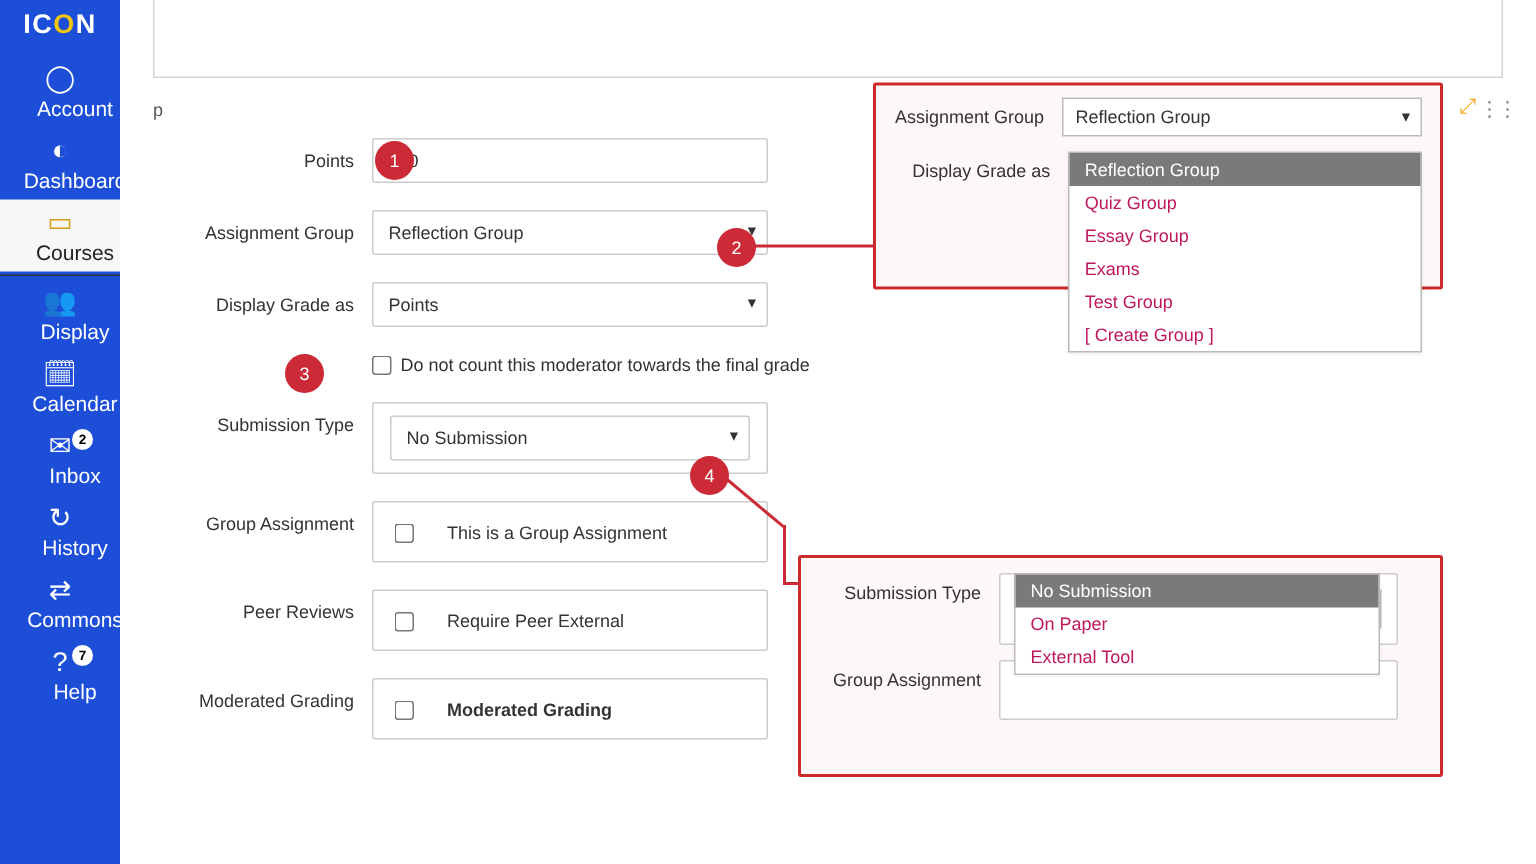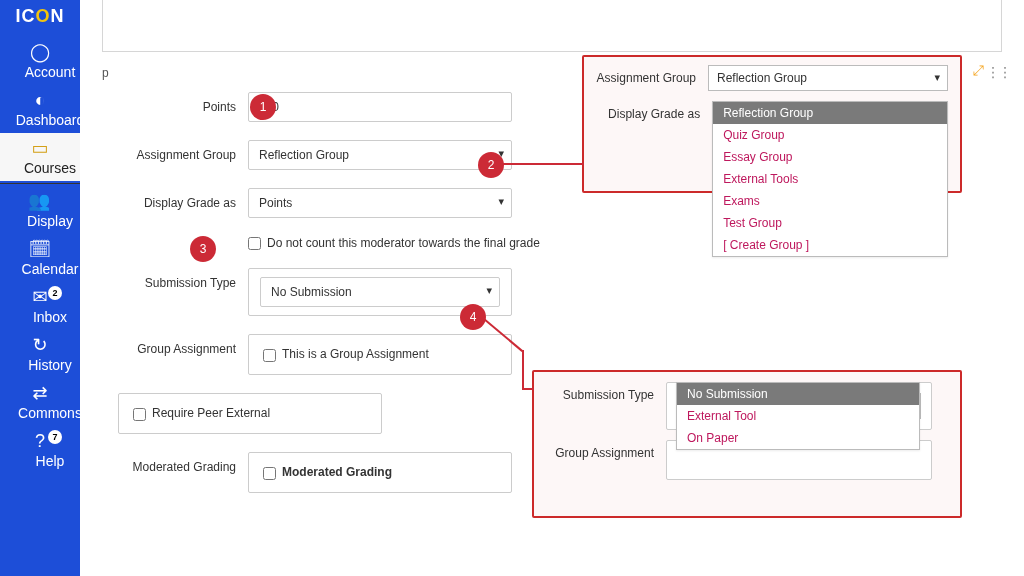--- a/index.html
+++ b/index.html
@@ -173,22 +173,22 @@
     pointer-events: none;
   }
   .box {
     padding: 12px 14px;
   }
   .box-wide {
     width: 264px;
   }
   .chk-row {
     display: flex;
-    align-items: flex-start;
-    gap: 6px;
+    align-items: center;
+    gap: 22px;
     font-size: 12px;
     color: #333;
   }
   .chk-row input { margin-top: 2px; }
   .chk-subtext {
     font-size: 11px;
     color: #777;
     margin-top: 4px;
     margin-left: 18px;
     line-height: 1.4;
@@ -394,20 +394,21 @@
       <div class="row-label">Group Assignment</div>
       <div class="row-field">
         <div class="box box-wide chk-row">
           <input type="checkbox" style="">
           <span>This is a Group Assignment</span>
         </div>
       </div>
     </div>
 
     <div class="row">
+      <div class="row-label">Peer Reviews</div>
       <div class="row-field">
         <div class="box box-wide chk-row">
           <input type="checkbox" style="">
           <span>Require Peer External</span>
         </div>
       </div>
     </div>
 
     <div class="row">
       <div class="row-label">Moderated Grading</div>
@@ -429,21 +430,20 @@
       <div class="cselect-wrap">
         <div class="cselect">Reflection Group</div>
       </div>
     </div>
     <div class="crow">
       <div class="row-label">Display Grade as</div>
       <div class="dropdown-open">
         <div class="opt sel">Reflection Group</div>
         <div class="opt">Quiz Group</div>
         <div class="opt">Essay Group</div>
-        <div class="opt">External Tools</div>
         <div class="opt">Exams</div>
         <div class="opt">Test Group</div>
         <div class="opt">[ Create Group ]</div>
       </div>
     </div>
   </div>
 
   <div class="callout callout-b">
     <div class="crow">
       <div class="row-label">Submission Type</div>
@@ -454,22 +454,22 @@
           </div>
         </div>
       </div>
     </div>
     <div class="crow" style="margin-top:4px;">
       <div class="row-label">Group Assignment</div>
       <div style="position:relative; width:266px;">
         <div class="box" style="height:40px;"></div>
         <div class="dropdown-open" style="position:absolute; top:-58px; left:10px; width:244px;">
           <div class="opt sel">No Submission</div>
+          <div class="opt">On Paper</div>
           <div class="opt">External Tool</div>
-          <div class="opt">On Paper</div>
         </div>
       </div>
     </div>
   </div>
 
   <div class="marker" style="left:170px; top:94px;">1</div>
   <div class="marker" style="left:398px; top:152px;">2</div>
   <div class="marker" style="left:110px; top:236px;">3</div>
   <div class="marker" style="left:380px; top:304px;">4</div>
 

